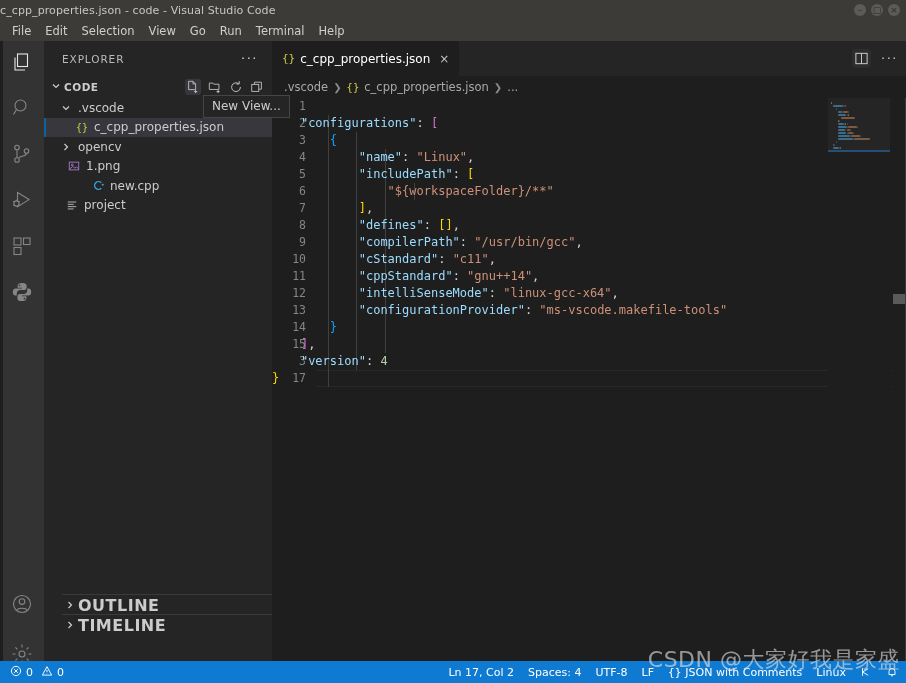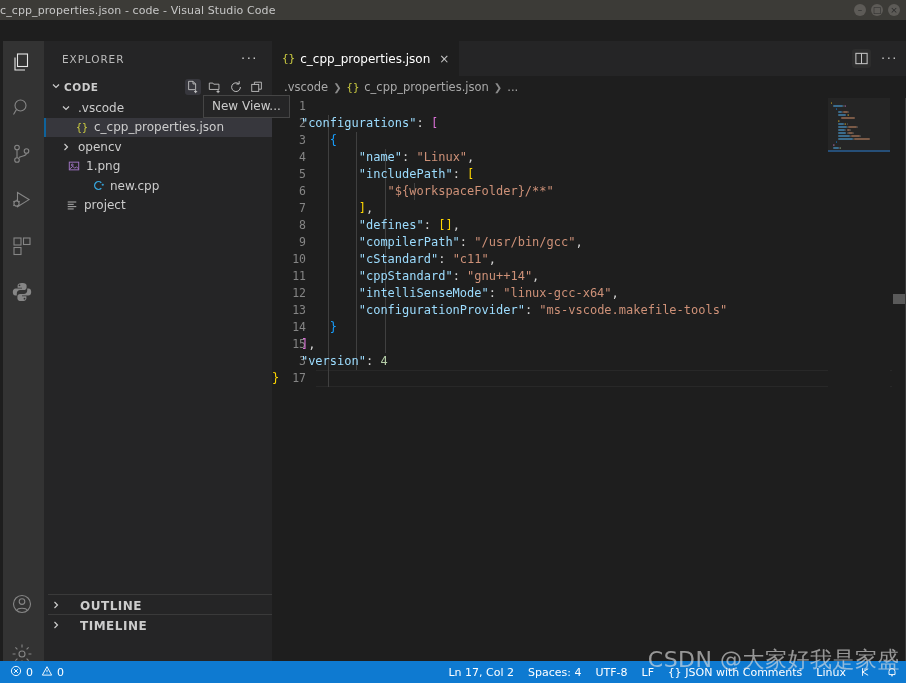--- a/index.html
+++ b/index.html
@@ -93,24 +93,23 @@
   .row .lbl { margin-left:4px; }
   .row .fi { width:16px; display:flex; align-items:center; justify-content:center; font-size:10px; }
 
   .tooltip {
     position:absolute; left:203px; top:95px; background:#252526;
     border:1px solid #454545; color:#cccccc; font-size:12px;
     padding:3px 8px 4px; white-space:nowrap; z-index:40;
   }
 
   .panel-row {
-    position:absolute; left:4px; width:228px; height:22px; display:flex; align-items:center;
-    border-top:1px solid #3a3a3a; font-size:12px; font-weight:bold; letter-spacing:.5px;
+    position:absolute; left:18px; width:228px; height:22px; display:flex; align-items:center;
+    border-top:1px solid #3a3a3a; font-size:16px; font-weight:bold; letter-spacing:.5px;
     color:#cccccc;
-    gap:16px;
   }
 
   
   .editor { position:absolute; top:41px; left:272px; width:634px; height:642px; background:#1e1e1e; }
   .tabbar { height:35px; background:#252526; display:flex; align-items:stretch; position:relative; }
   .tab {
     display:flex; align-items:center; gap:5px; padding:0 10px;
     background:#1e1e1e; color:#ffffff; font-size:12px; border-right:1px solid #252526;
     position:relative;
   }
@@ -200,20 +199,30 @@
 
   <div class="titlebar">
     <span class="title">c_cpp_properties.json - code - Visual Studio Code</span>
     <div class="win-controls">
       <span class="wc">–</span>
       <span class="wc">□</span>
       <span class="wc">×</span>
     </div>
   </div>
 
+  <div class="menubar">
+    <span class="menu-item">File</span>
+    <span class="menu-item">Edit</span>
+    <span class="menu-item">Selection</span>
+    <span class="menu-item">View</span>
+    <span class="menu-item">Go</span>
+    <span class="menu-item">Run</span>
+    <span class="menu-item">Terminal</span>
+    <span class="menu-item">Help</span>
+  </div>
 
   <div class="activitybar">
     <div class="edge-mark" style="top:105px"></div>
     <div class="edge-mark" style="top:127px"></div>
     <div class="edge-mark" style="top:192px"></div>
     <div class="edge-mark" style="top:258px"></div>
 
     <div class="act-icon active">
       <span>
         <svg width="24" height="24" viewBox="0 0 24 24" fill="none" stroke="currentColor" stroke-width="1.1">

